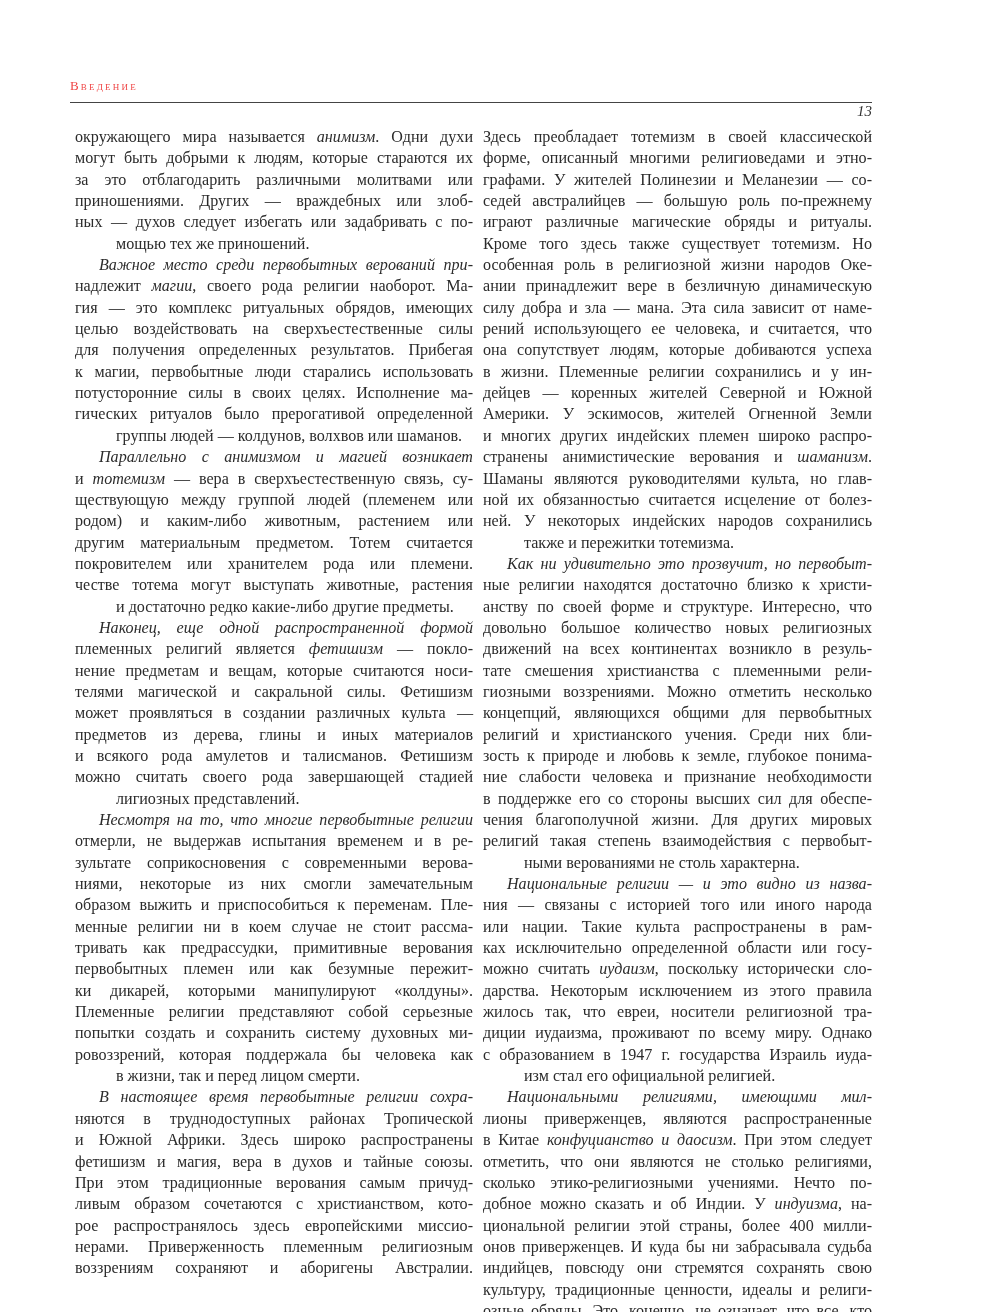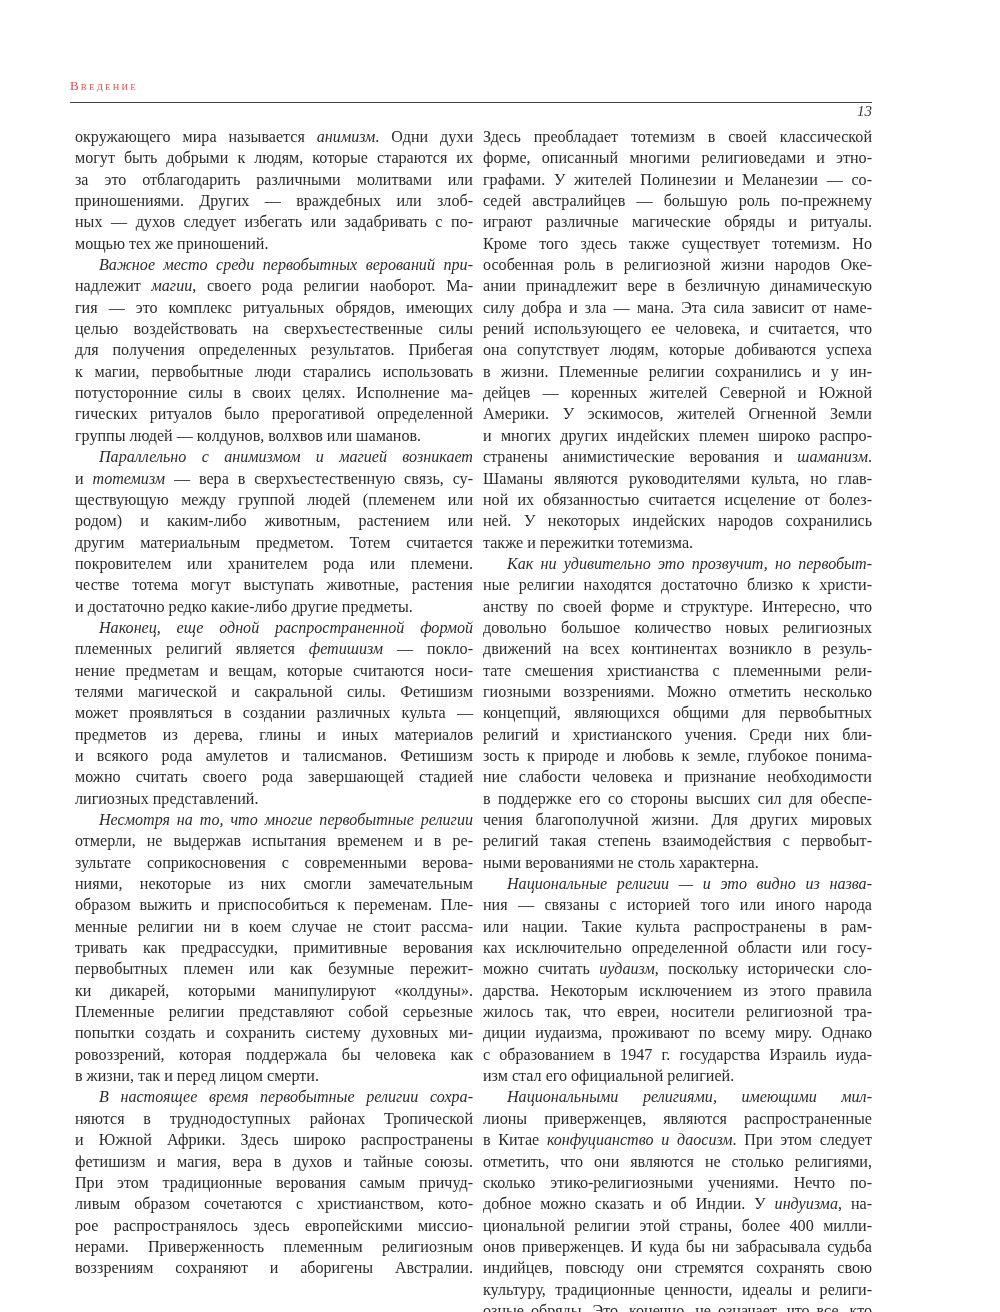--- a/index.html
+++ b/index.html
@@ -12,21 +12,21 @@
   .page-number { position:absolute; right:0; top:0; font-family:"Liberation Serif", serif;
         font-style:italic; font-size:15px; color:#333;margin-top:25px; }
   .head-rule { position:absolute; left:70px; top:102px; width:802px; height:0;
         border-top:1.4px solid #444; }
   .column { position:absolute; top:126px; font-family:"Liberation Serif", serif;
         font-size:16.1px; line-height:21.35px; color:#2b2b2b; }
   .col-left { left:75px; width:398px; }
   .col-right { left:483px; width:389px; }
   .line { display:block; white-space:nowrap; text-align:justify; text-align-last:justify;
         height:21.35px; overflow:visible; }
-  .line.last { text-align-last:left; }
+  .line.last { text-align-last:left;margin-left:41px; }
   .line.indent { padding-left:24px;font-style:italic; }
   em { font-style:italic; }
 </style>
 </head>
 <body>
 
 <div class="running-head">
   <div class="running-title">Введение</div>
   <div class="page-number">13</div>
 </div>

